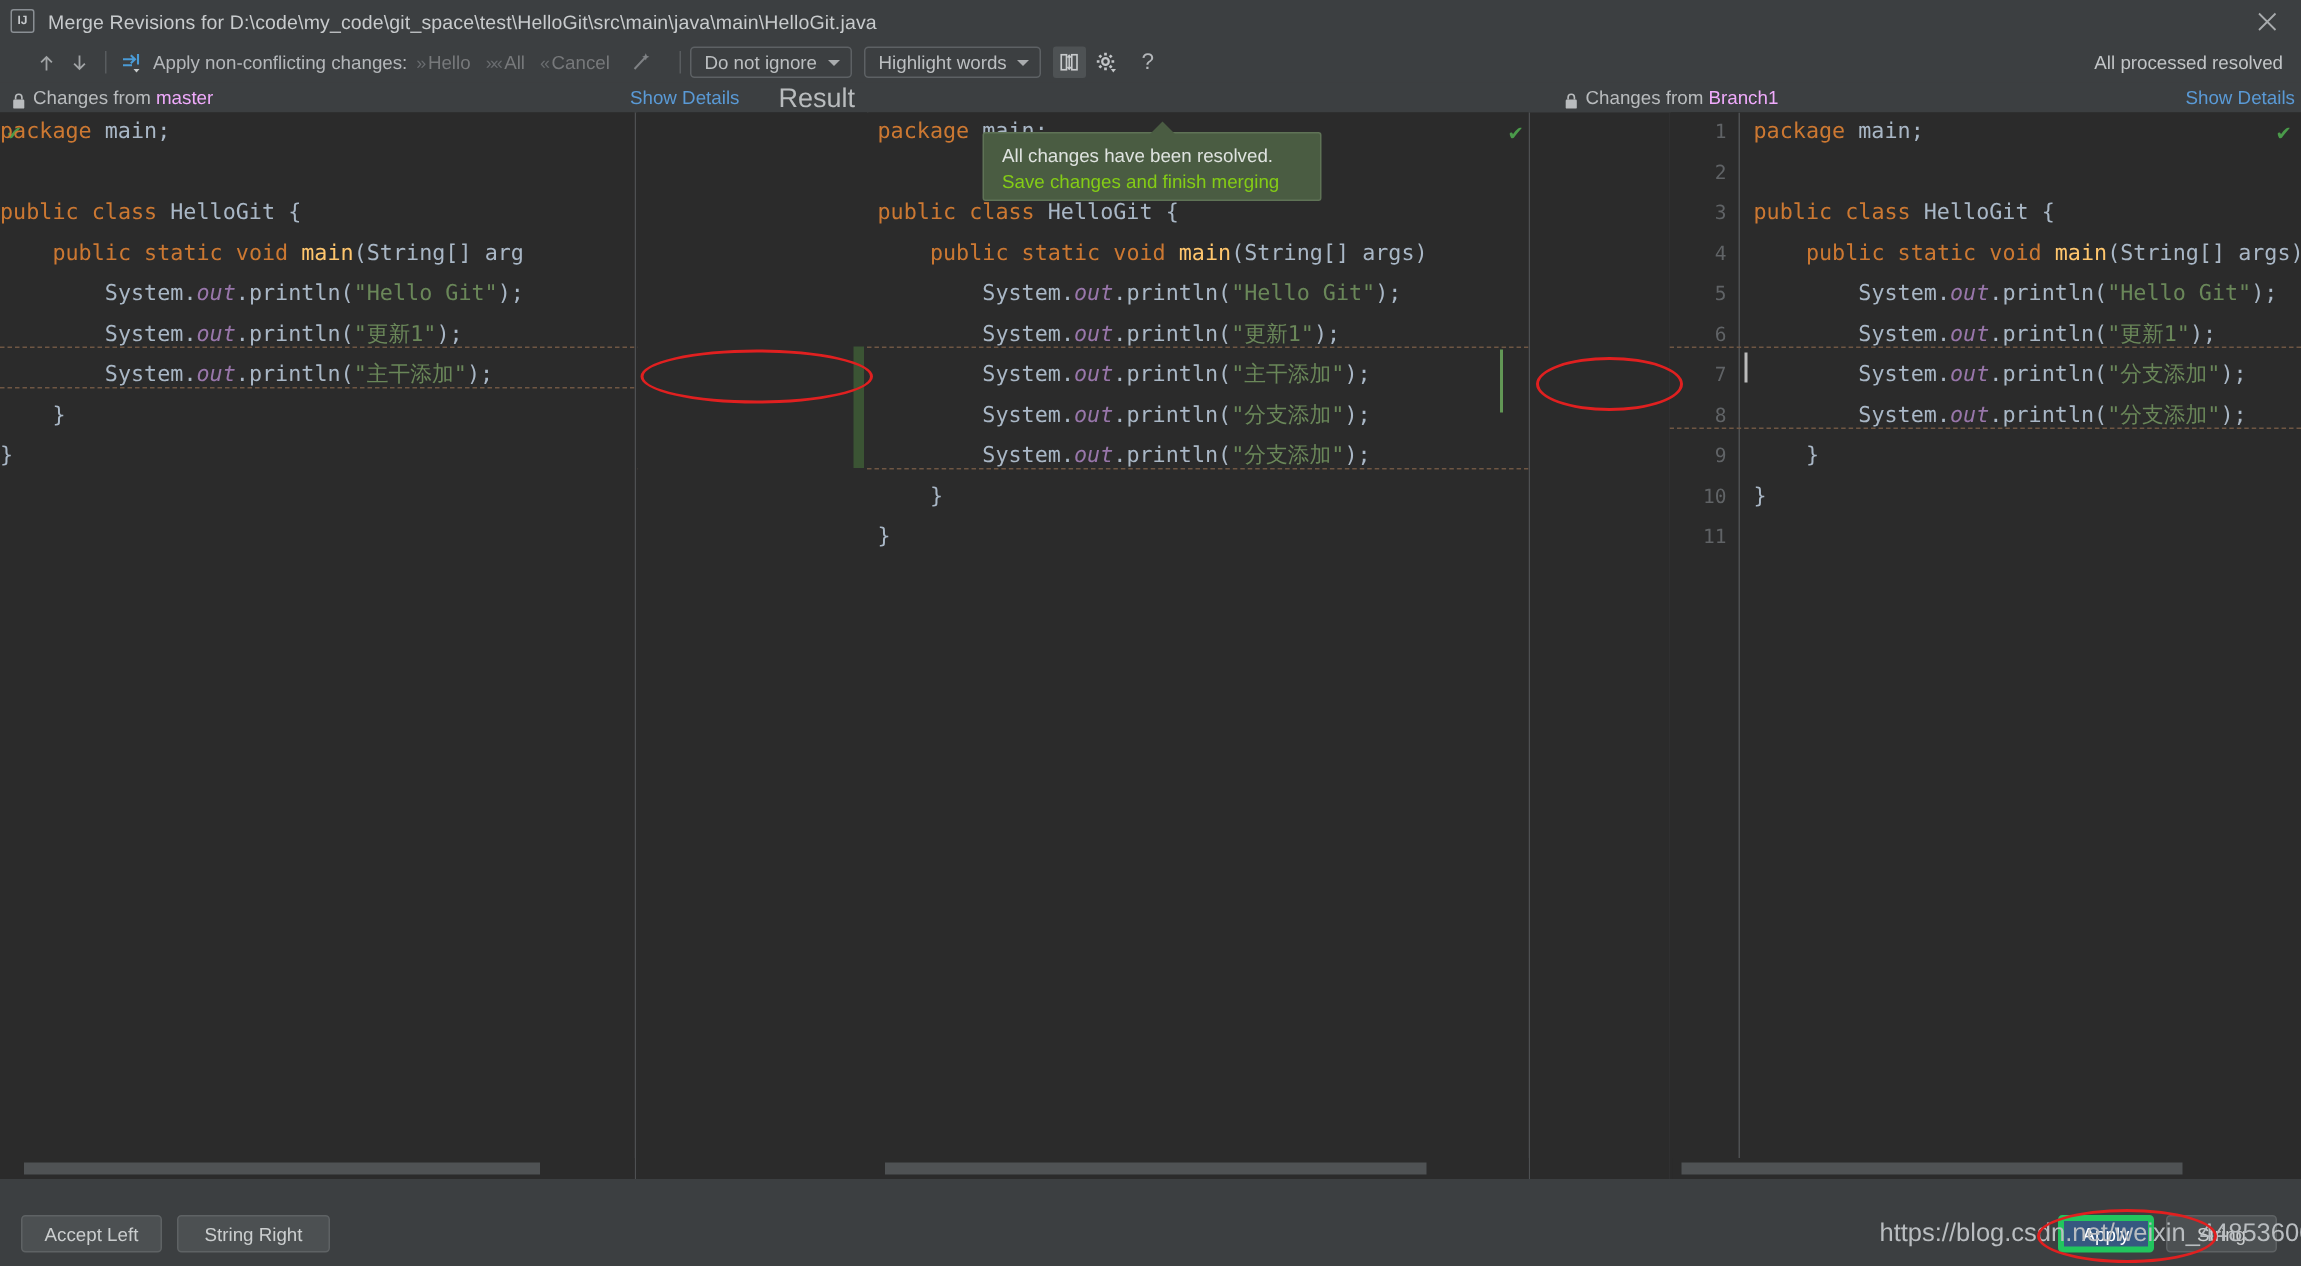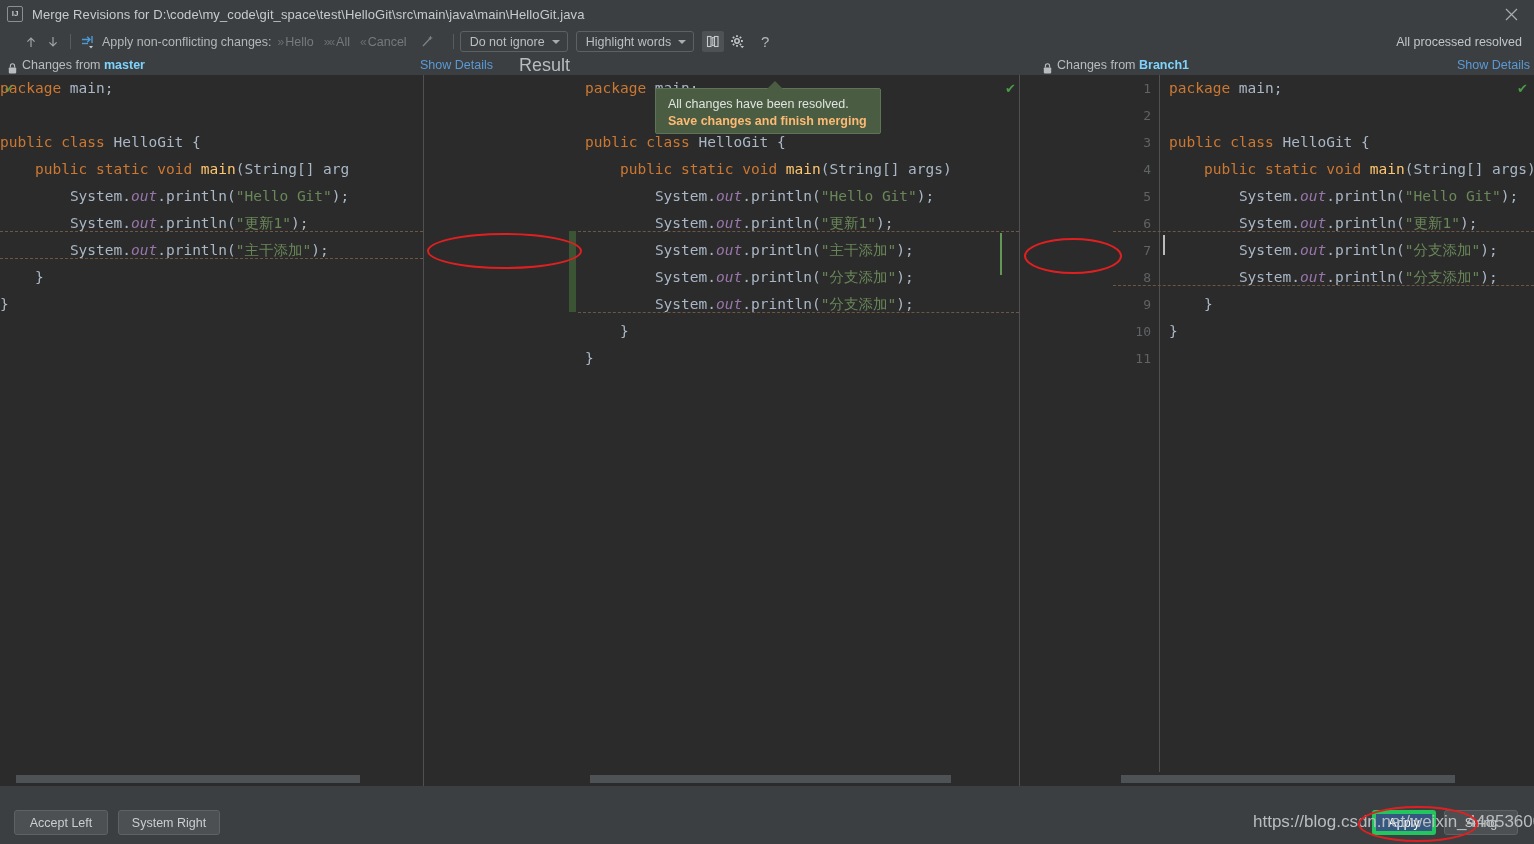--- a/index.html
+++ b/index.html
@@ -104,21 +104,21 @@
   
   .headerstrip {
     position: absolute; left: 0; top: 55px; width: 1534px; height: 20px;
     background: #3c3f41;
   }
   .hdr { position: absolute; top: 0; height: 20px; display: flex; align-items: center; }
   .hdr-lock {
     width: 9px; height: 11px; margin-right: 5px; position: relative; flex: 0 0 auto;
   }
   .hdr-text { font-size: 12.5px; color: #b9bcbe; white-space: nowrap; }
-  .hdr-text b { color: #7dd3fc; font-weight: 700; }
+  .hdr-text b { color: #f0abfc; font-weight: 400; }
   .hdr-link { font-size: 12.5px; color: #5a9ad6; cursor: pointer; white-space: nowrap; }
   .hdr-plain { font-size: 18px; color: #b9bcbe; white-space: nowrap; }
 
   
   .editors {
     position: absolute; left: 0; top: 75px; width: 1534px; height: 711px;
     background: #2b2b2b;
   }
   .pane {
     position: absolute; top: 0; height: 711px;
@@ -181,21 +181,21 @@
   
   .tooltip {
     position: absolute; left: 655px; top: 88px; width: 226px; height: 46px;
     background: #4a5c42;
     border: 1px solid #5f7356;
     border-radius: 2px;
     padding: 7px 11px 0 12px;
     z-index: 40;
   }
   .tooltip .t1 { font-size: 12.5px; color: #dfe3e0; line-height: 17px; white-space: nowrap; }
-  .tooltip .t2 { font-size: 12.5px; color: #fdba74; line-height: 17px; white-space: nowrap; cursor: pointer; font-weight: bold; }
+  .tooltip .t2 { font-size: 12.5px; color: #84cc16; line-height: 17px; white-space: nowrap; cursor: pointer; }
   .tt-arrow {
     position: absolute; left: 110px; top: -8px;
     width: 0; height: 0;
     border-left: 9px solid transparent;
     border-right: 9px solid transparent;
     border-bottom: 9px solid #4a5c42;
   }
 
   
   .bottombar {
@@ -438,21 +438,21 @@
   </div>
 
   <div class="tooltip">
     <div class="tt-arrow"></div>
     <div class="t1">All changes have been resolved.</div>
     <div class="t2">Save changes and finish merging</div>
   </div>
 
   <div class="bottombar">
     <div class="btn" style="left:14px; width:94px;">Accept Left</div>
-    <div class="btn" style="left:118px; width:102px;">System Right</div>
+    <div class="btn" style="left:118px; width:102px;">String Right</div>
     <div class="btn btn-primary" style="left:1372px; width:64px;">Apply</div>
     <div class="btn" style="left:1444px; width:74px;">String</div>
   </div>
 
   <div class="annot">
     <div class="ellipse" style="left:427px; top:233px; width:155px; height:36px;"></div>
     <div class="ellipse" style="left:1024px; top:238px; width:98px; height:36px;"></div>
     <div class="ellipse" style="left:1358px; top:806px; width:120px; height:36px;"></div>
   </div>
 

